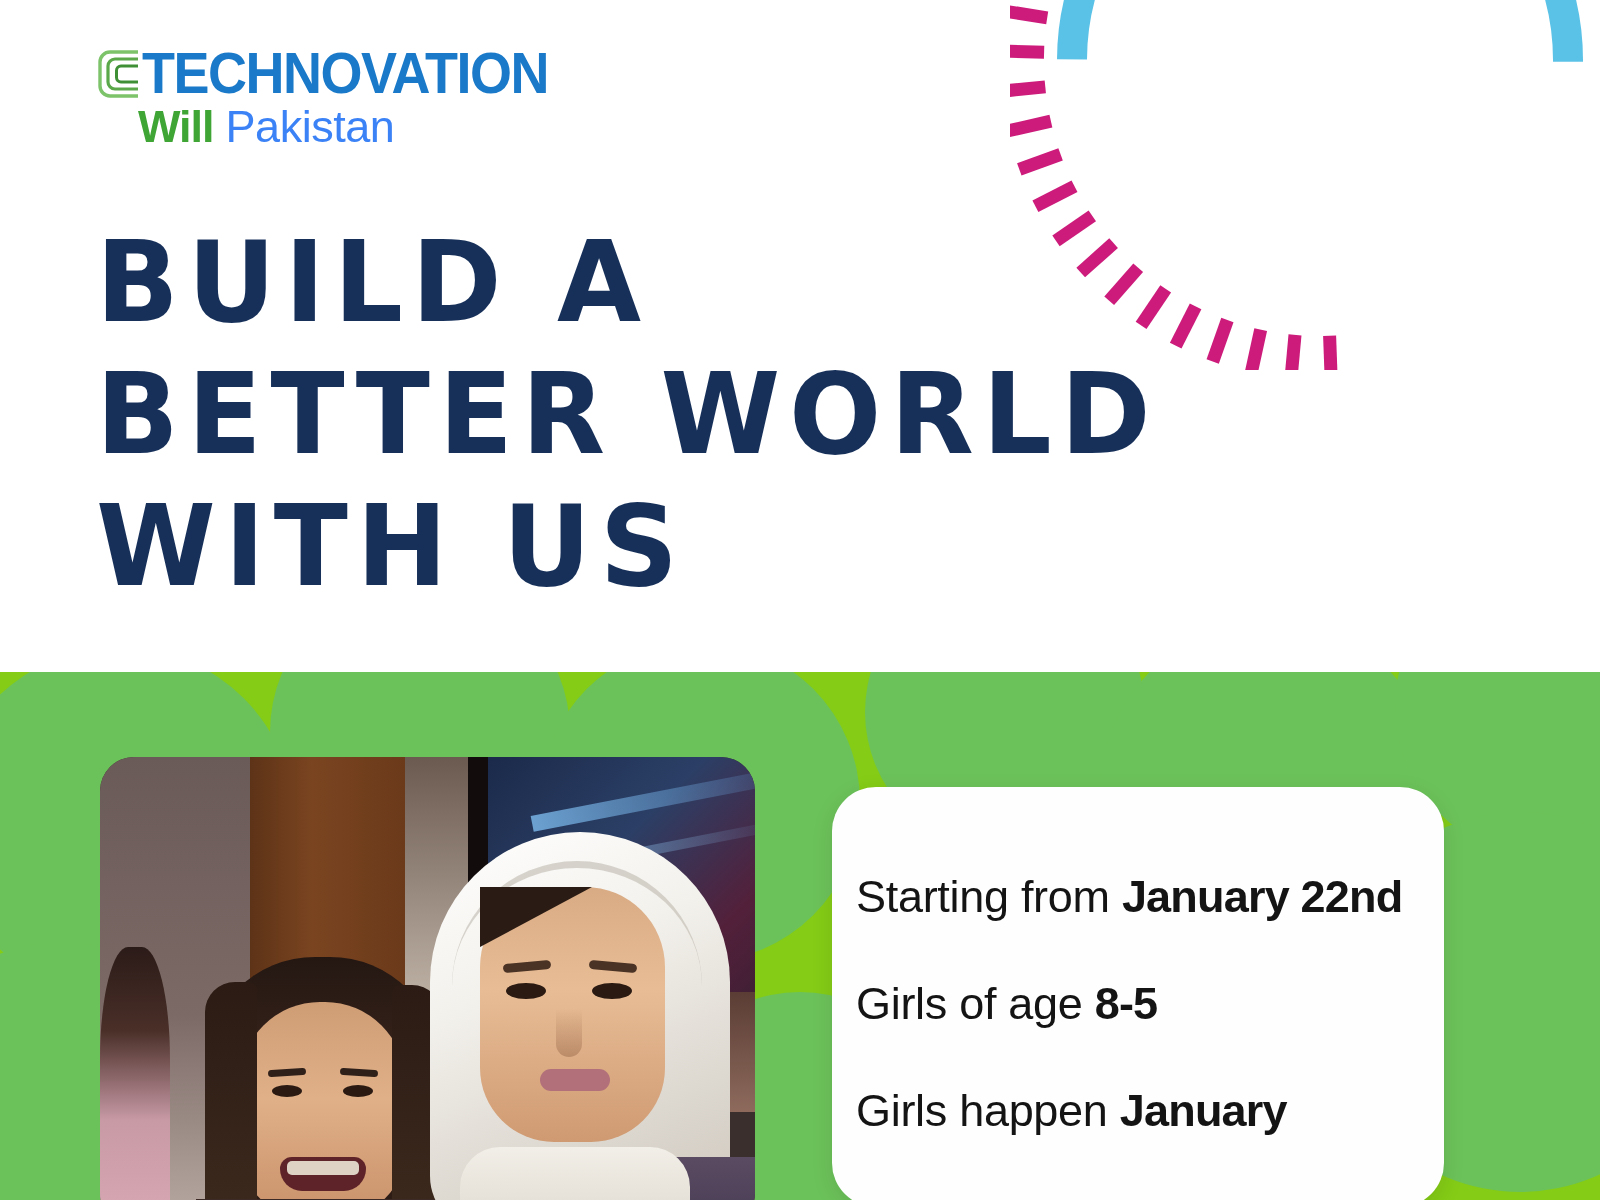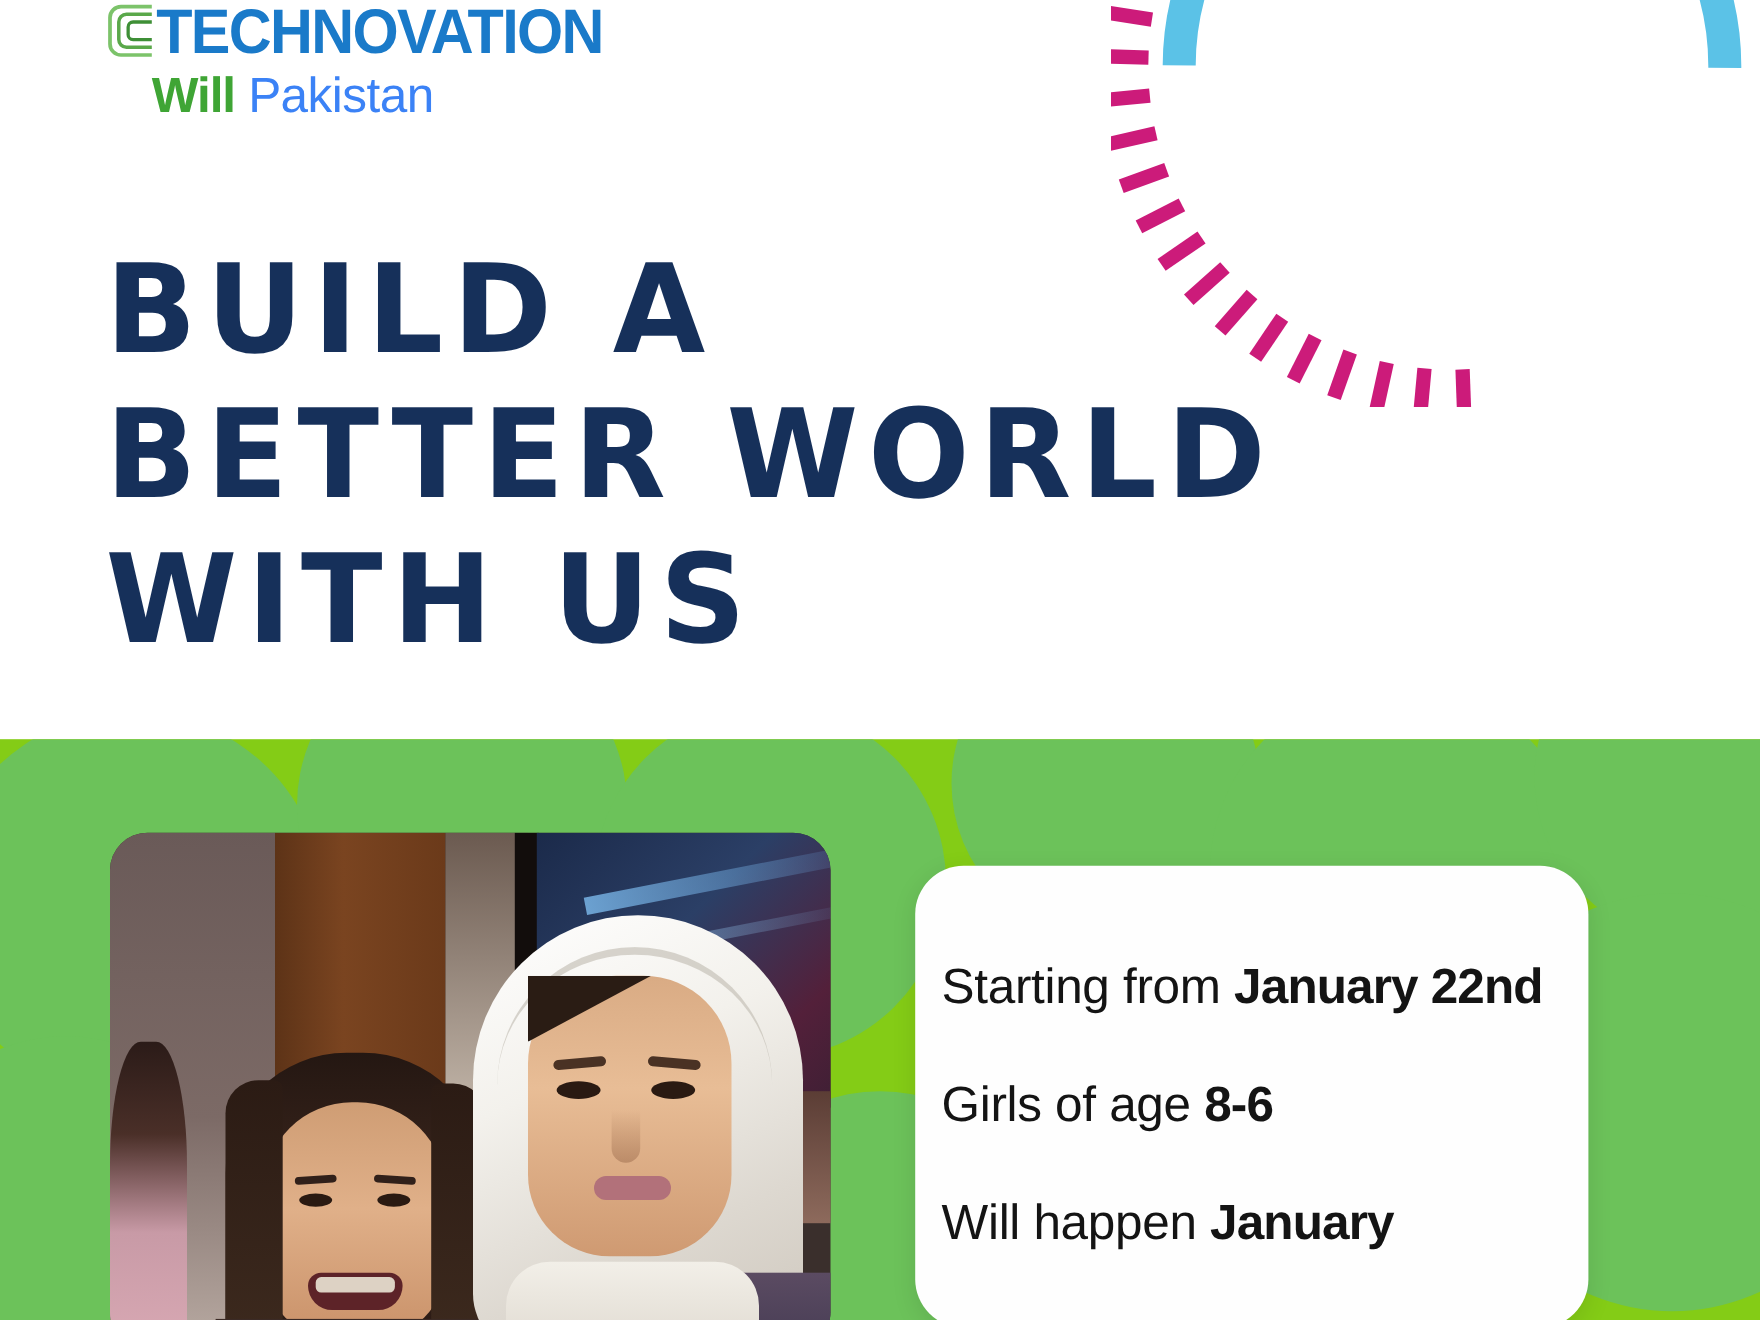--- a/index.html
+++ b/index.html
@@ -42,23 +42,24 @@
   #logo-block {
     position: absolute;
     left: 96px;
     top: 2px;
     display: flex;
     flex-direction: column;
     align-items: flex-start;
   }
   #logo-row {
     display: flex;
-    align-items: flex-start;
+    align-items: flex-end;
     gap: 2px;
     height: 58px;
+    margin-top: 40px;
   }
   #logo-mark {
     width: 48px;
     height: 52px;
     flex: 0 0 auto;
     margin-right: -4px;
   }
   #logo-wordmark {
     font-family: "Liberation Sans", sans-serif;
     font-weight: 700;
@@ -315,19 +316,19 @@
       <div class="ph" id="ph-g2-eye-r"></div>
       <div class="ph" id="ph-g2-nose"></div>
       <div class="ph" id="ph-g2-lip"></div>
       <div class="ph" id="ph-g2-shoulder"></div>
       <div class="ph" id="ph-g2-hijab-drape"></div>
     </div>
 
     <div id="info-card">
       <div id="info-list">
         <div class="info-line"><span>Starting from </span><b>January 22nd</b></div>
-        <div class="info-line"><span>Girls of age </span><b>8-6</b></div>
-        <div class="info-line"><span>Will happen </span><b>January</b></div>
+        <div class="info-line"><span>Girls of age </span><b>8-5</b></div>
+        <div class="info-line"><span>Girls happen </span><b>January</b></div>
       </div>
     </div>
 
   </div>
 </div>
 
 </body></html>

